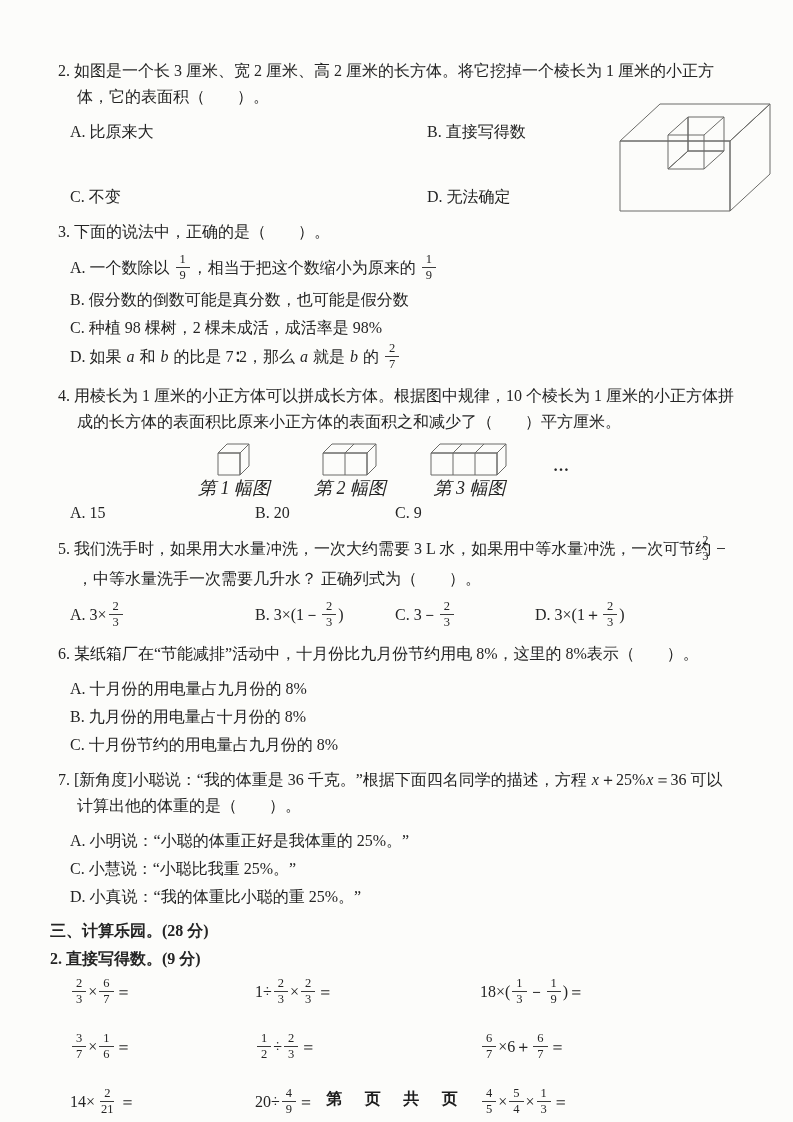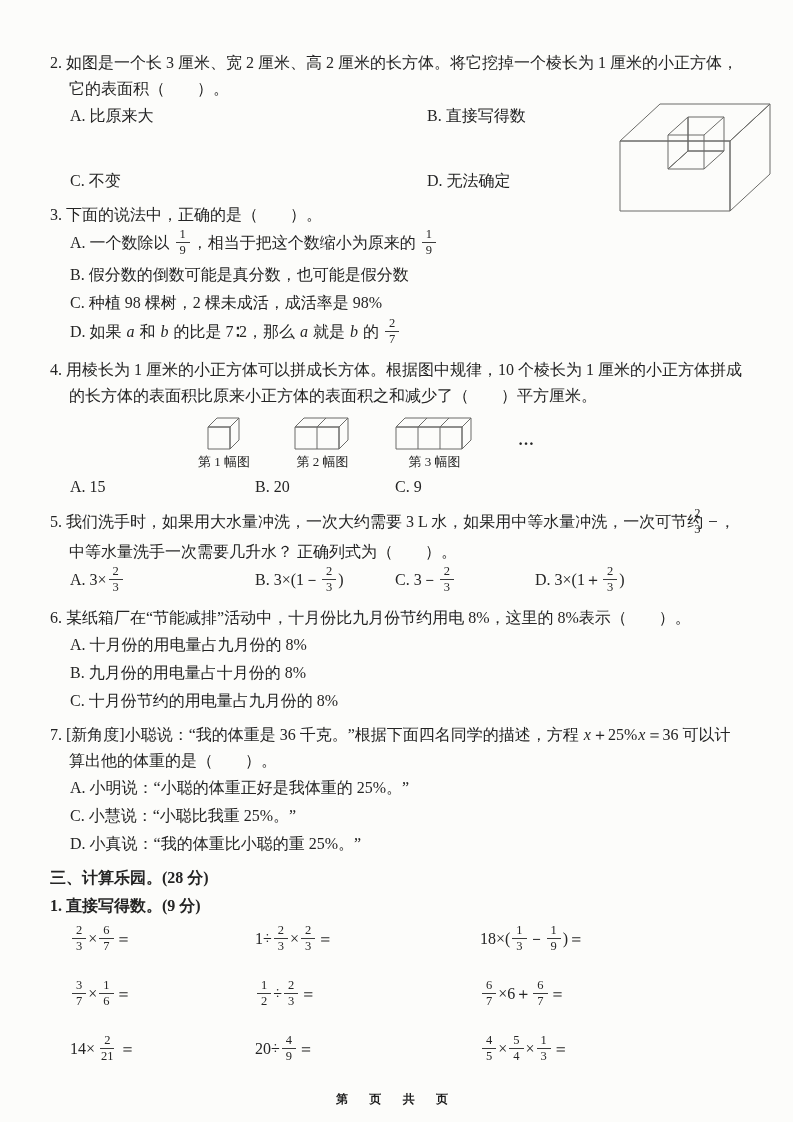--- a/index.html
+++ b/index.html
@@ -4,54 +4,54 @@
 <style>
   html,body { margin:0; padding:0; background:#e9e9e9; }
   .page {
     position:relative; width:793px; height:1122px; margin:0 auto;
     background:#fcfcfa; color:#242424;
     font-family:"Liberation Serif","DejaVu Serif",serif;
     font-size:16px; line-height:26px; overflow:hidden;
   }
   .content { position:absolute; left:50px; top:50px; width:694px; }
   .q { margin-bottom:7px; }
-  .stem { margin:0; padding-left:19px; text-indent:-19px;font-family:Liberation Serif, serif; }
+  .stem { margin:8px; padding-left:19px; text-indent:-19px;font-family:Liberation Serif, serif; }
   .qnum { padding-right:4px; }
   .opts { margin-left:20px; }
   .opt { padding:1px 0; }
   .grid-2 { display:grid; grid-template-columns:320px 1fr; width:520px;gap:37px; }
   .grid-4a { display:grid; grid-template-columns:185px 140px 135px auto; }
   .grid-4b { display:grid; grid-template-columns:185px 140px 140px auto; align-items:center; }
   .frac {
     display:inline-flex; flex-direction:column; align-items:center;
     vertical-align:middle; font-size:12.5px; line-height:15px; margin:0 2px;
     transform:translateY(-2px);
   }
   .frac .num { padding:0 4px; border-bottom:1.2px solid #3a3a3a; }
   .frac .den { padding:0 4px; }
   .var { font-style:italic; padding:0 1px; }
   .fig-q2 { position:absolute; left:612px; top:96px; }
   .fig-row {
     display:flex; align-items:flex-end; gap:44px;
     margin:8px 0 2px 148px;
   }
   .fig-item { display:flex; flex-direction:column; align-items:center; gap:2px; }
-  .fig-label { font-size:13px; line-height:18px; white-space:nowrap; }
+  .fig-label { font-size:18px; line-height:18px; white-space:nowrap;font-style:italic; }
   .fig-ellipsis { align-self:flex-start; padding-top:10px; font-weight:bold; letter-spacing:2px; }
   .sec-head { font-weight:bold; margin:4px 0 0 0; }
   .sub-head { font-weight:bold; margin:2px 0 6px 0; }
   .calc-grid {
     display:grid; grid-template-columns:185px 225px auto;
     row-gap:24px; margin-left:20px; align-items:center;
   }
   .calc-cell { white-space:nowrap; }
   .footer {
     position:absolute; left:0; right:0; top:1086px; text-align:center;
     font-family:"Liberation Sans","DejaVu Sans",sans-serif;
-    font-size:12px; letter-spacing:9px; color:#1d1d1d; font-weight:600;
+    font-size:16px; letter-spacing:9px; color:#1d1d1d; font-weight:600;
   }
   svg .ln { stroke:#6b6b68; stroke-width:1; stroke-linejoin:round; fill:none; }
 </style>
 </head>
 <body>
 
 <div class="page">
 
   <svg class="fig-q2" width="162" height="120" viewBox="0 0 162 120">
     <polygon class="ln" points="8,45 48,8 158,8 118,45" fill="#f4f4f1"></polygon>
@@ -176,21 +176,21 @@
     <section class="q">
       <p class="stem"><span class="qnum">7.</span><span>[新角度]小聪说：“我的体重是 36 千克。”根据下面四名同学的描述，方程 <span class="var">x</span>＋25%<span class="var">x</span>＝36 可以计算出他的体重的是（　　）。</span></p>
       <div class="opts">
         <div class="opt">A. 小明说：“小聪的体重正好是我体重的 25%。”</div>
         <div class="opt">C. 小慧说：“小聪比我重 25%。”</div>
         <div class="opt">D. 小真说：“我的体重比小聪的重 25%。”</div>
       </div>
     </section>
 
     <p class="sec-head">三、计算乐园。(28 分)</p>
-    <p class="sub-head">1. 直接写得数。(9 分)</p>
+    <p class="sub-head">2. 直接写得数。(9 分)</p>
 
     <div class="calc-grid">
       <div class="calc-cell"><span class="frac">
             <span class="num">2</span>
             <span class="den">3</span>
           </span>×<span class="frac">
             <span class="num">6</span>
             <span class="den">7</span>
           </span>＝</div>
       <div class="calc-cell">1÷<span class="frac">

